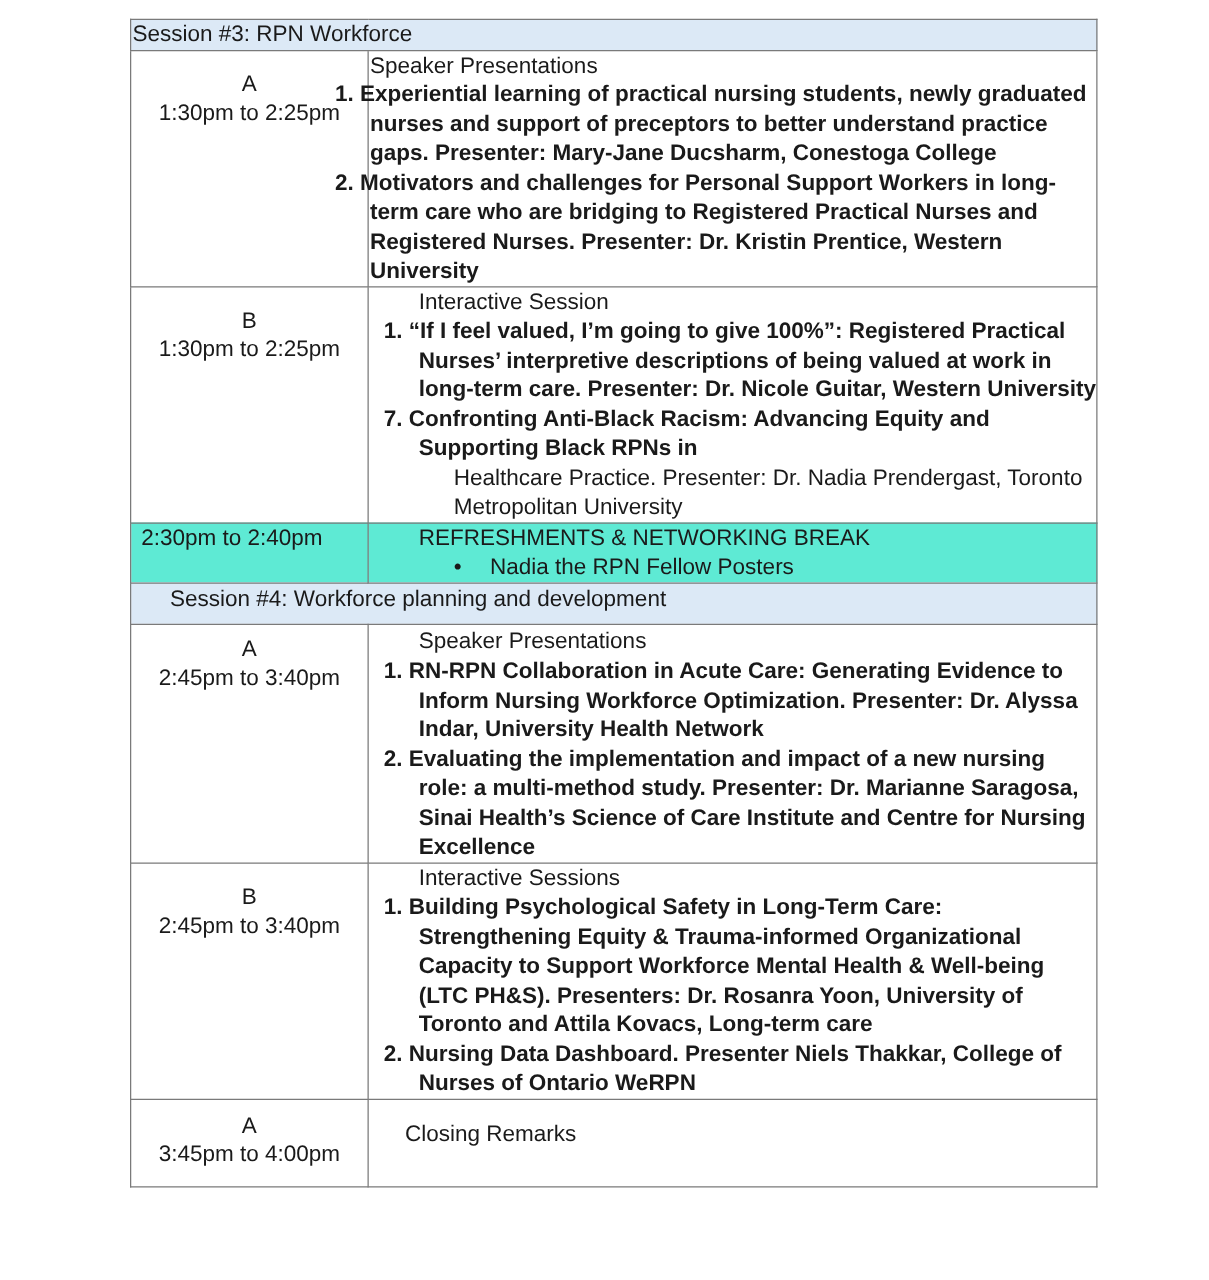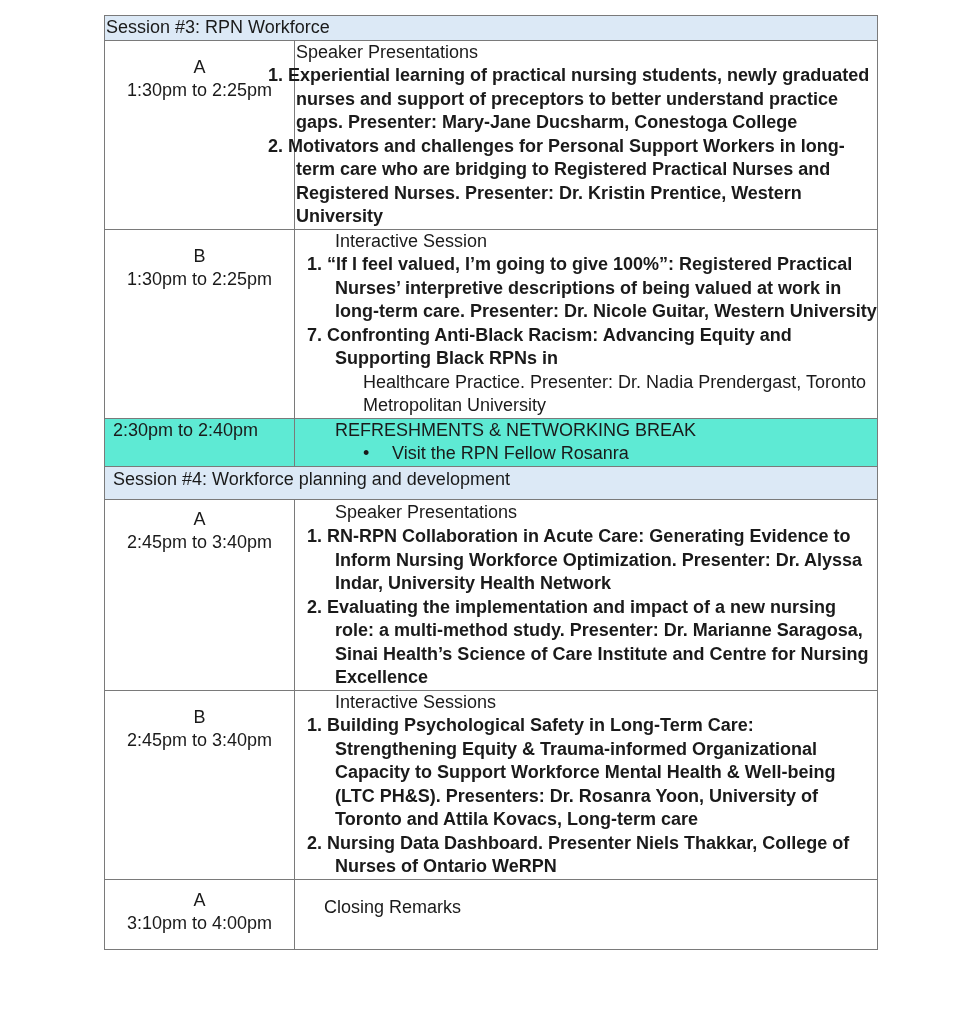--- a/index.html
+++ b/index.html
@@ -73,27 +73,27 @@
     </td>
   </tr>
 
   <tr class="break-row">
     <td>
       <div class="time-left">2:30pm to 2:40pm</div>
     </td>
     <td>
       <div class="content-inner ind">
         <div>REFRESHMENTS &amp; NETWORKING BREAK</div>
-        <span class="bullet-row"><span class="bullet">•</span><span>Visit the RPN Fellow Rosanra</span></span>
+        <span class="bullet-row"><span class="bullet">•</span><span>Nadia the RPN Fellow Posters</span></span>
       </div>
     </td>
   </tr>
 
   <tr class="session-header sh2">
-    <td colspan="2" style="height:32px;">
+    <td colspan="2" style="height:32px;padding-left:23px;">
       <span class="sh-text">Session #4: Workforce planning and development</span>
     </td>
   </tr>
 
   <tr>
     <td class="time-cell">
       <div class="time-inner" style="padding-top:8px;">
         <div>A</div>
         <div>2:45pm to 3:40pm</div>
       </div>
@@ -120,21 +120,21 @@
         <span class="item">1. Building Psychological Safety in Long-Term Care: Strengthening Equity &amp; Trauma-informed Organizational Capacity to Support Workforce Mental Health &amp; Well-being (LTC PH&amp;S). Presenters: Dr. Rosanra Yoon, University of Toronto and Attila Kovacs, Long-term care</span>
         <span class="item">2. Nursing Data Dashboard. Presenter Niels Thakkar, College of Nurses of Ontario WeRPN</span>
       </div>
     </td>
   </tr>
 
   <tr class="pad-row">
     <td class="time-cell">
       <div class="time-inner" style="padding-top:9px;">
         <div>A</div>
-        <div>3:10pm to 4:00pm</div>
+        <div>3:45pm to 4:00pm</div>
       </div>
     </td>
     <td>
       <span class="closing">Closing Remarks</span>
     </td>
   </tr>
 </tbody>
   </table>
 
 </body></html>

